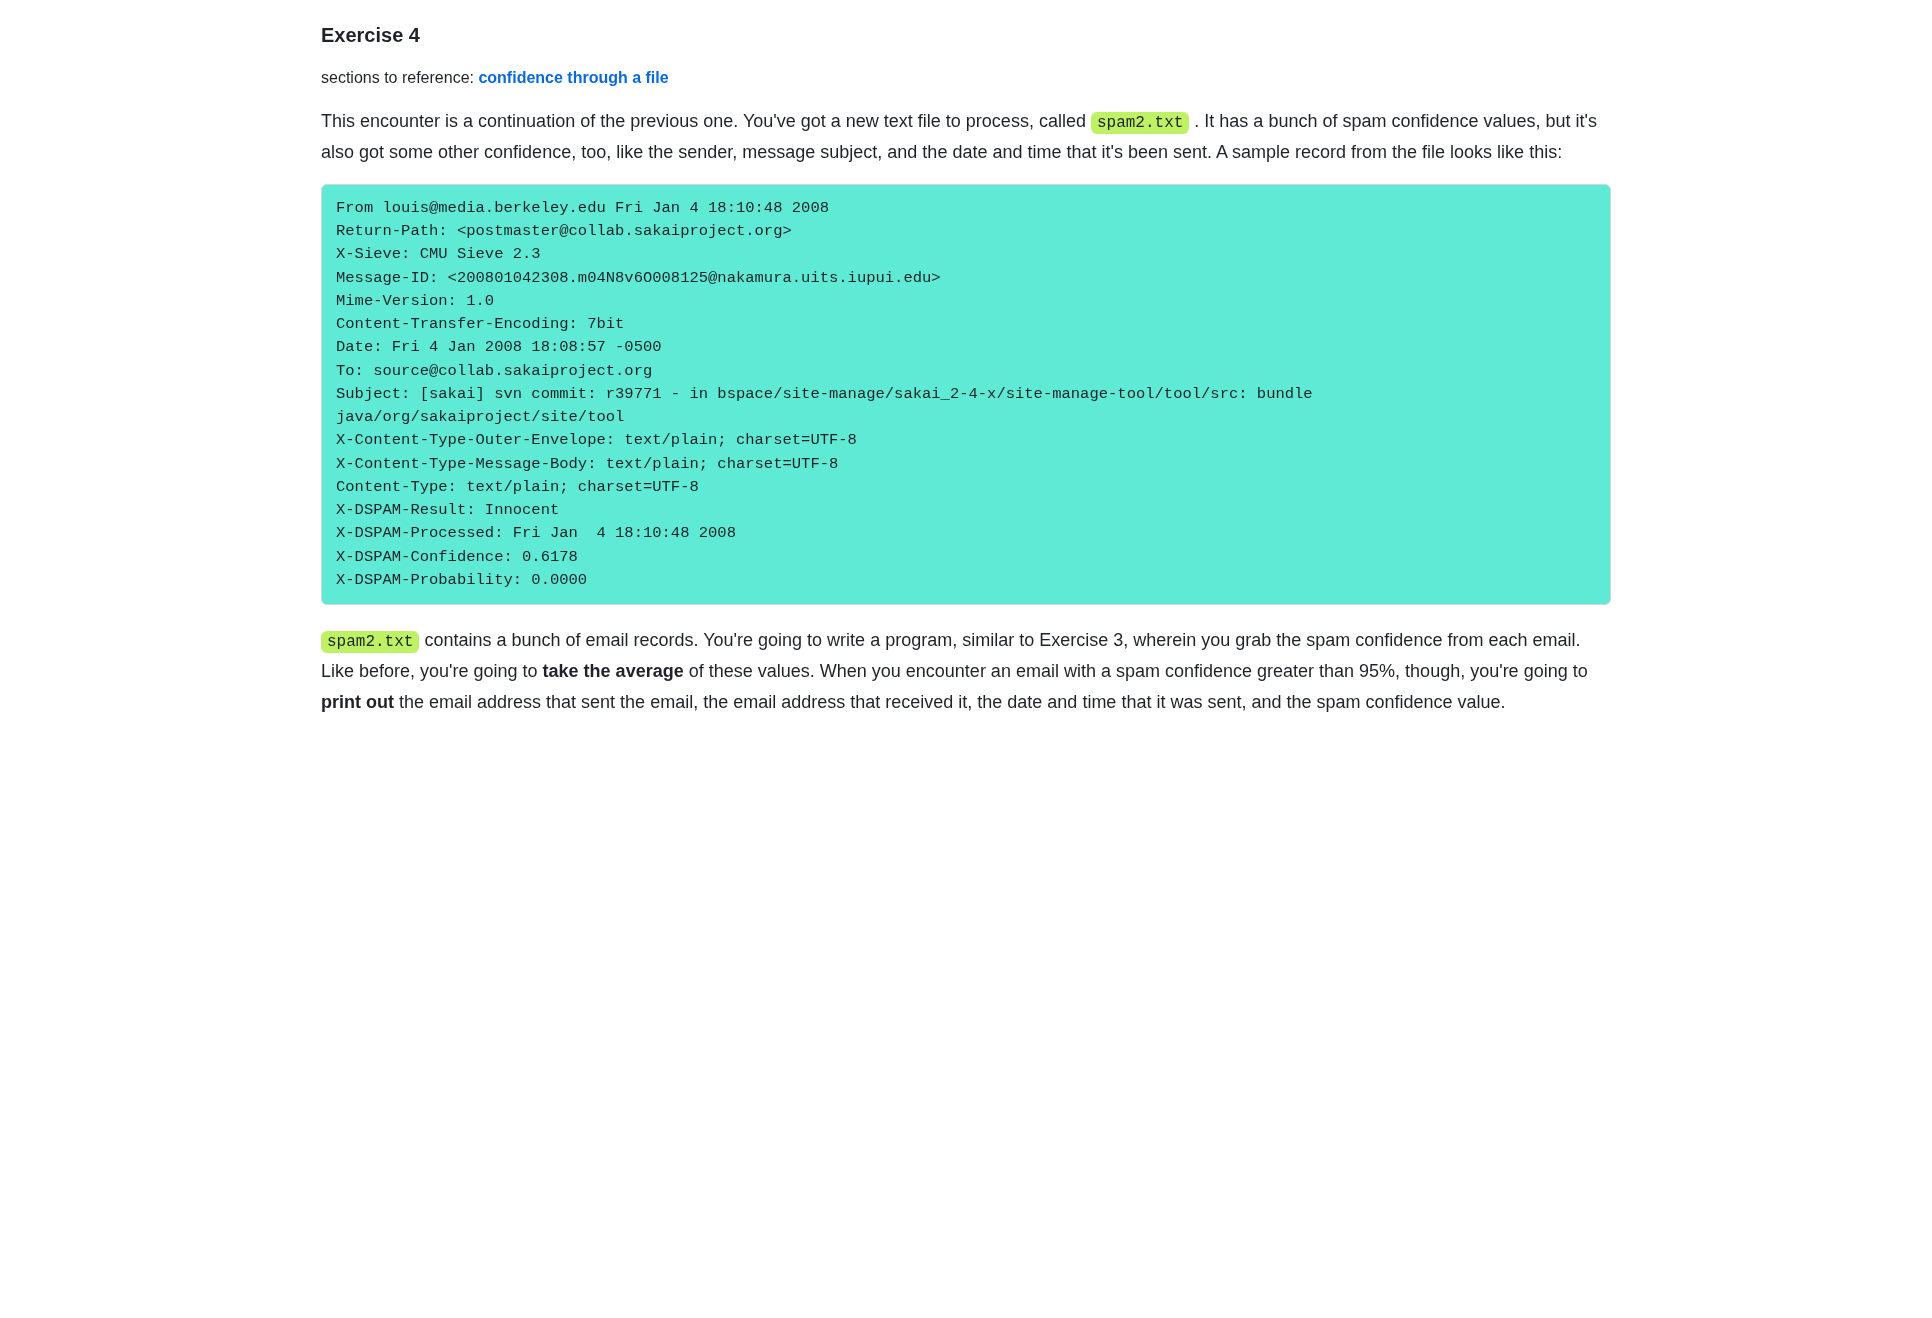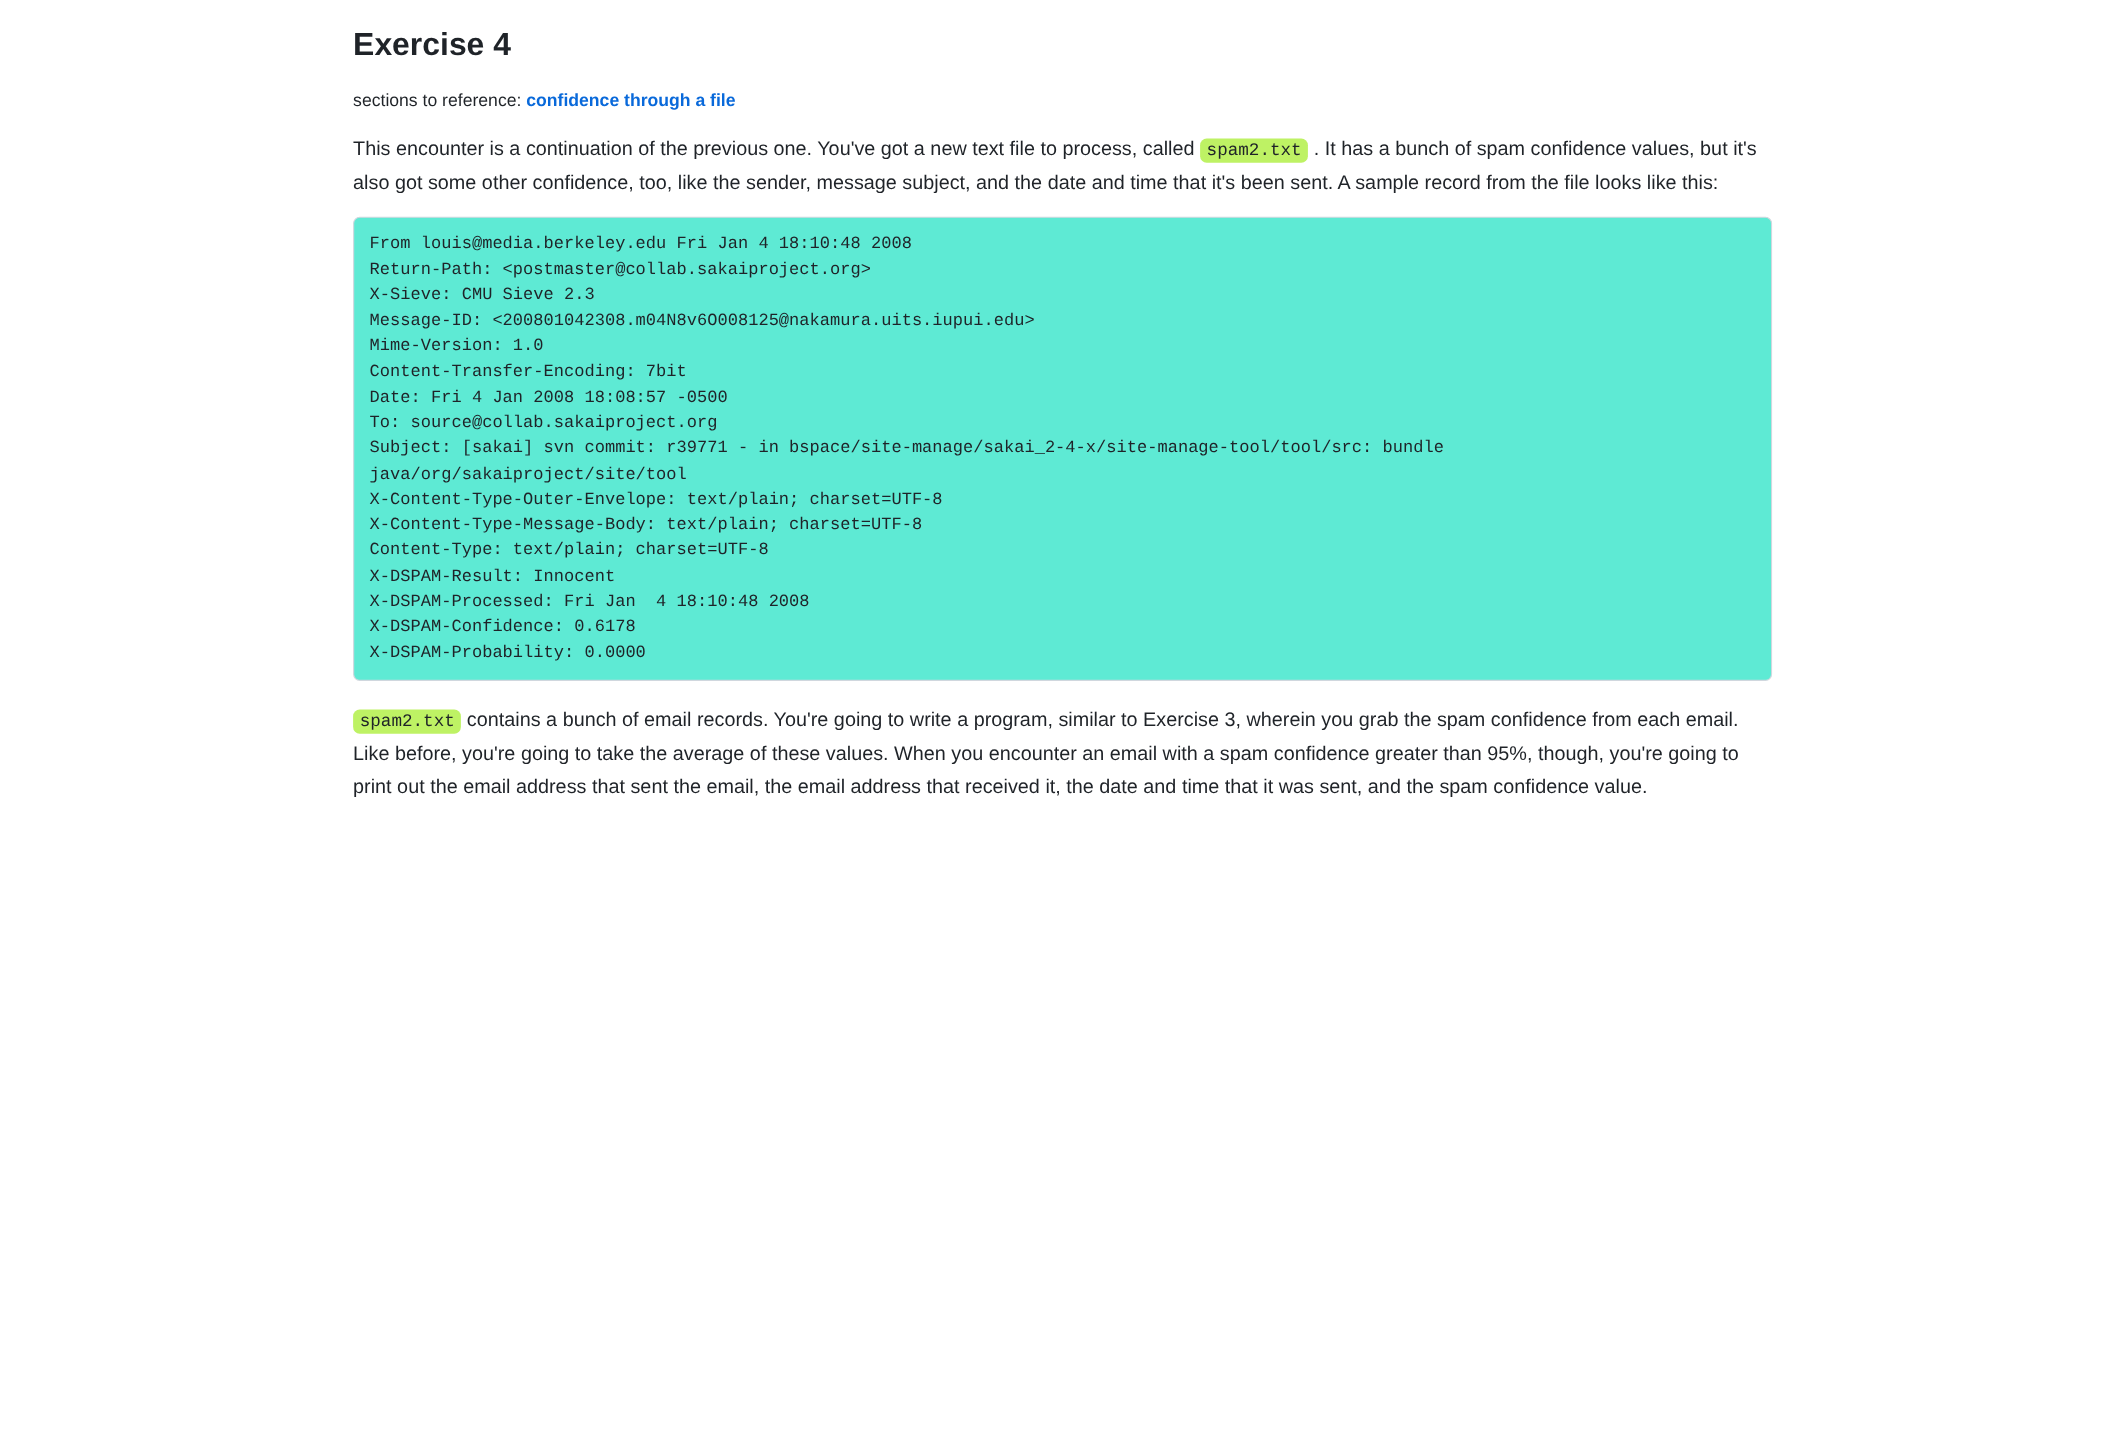--- a/index.html
+++ b/index.html
@@ -10,21 +10,21 @@
     color: #1f2328;
     font-size: 16px;
     line-height: 1.5;
   }
   .page {
     max-width: 1290px;
     margin: 0 auto;
     padding: 20px 100px 60px 100px;
   }
   h2.exercise-heading {
-    font-size: 29px;
+    font-size: 20px;
     font-weight: 600;
     margin: 0 0 16px 0;
     color: #1f2328;
   }
   p.ref-line {
     margin: 0 0 16px 0;
     font-size: 16px;
     color: #1f2328;
   }
   a.ref-link {
@@ -55,21 +55,21 @@
     font-size: 15.5px;
     line-height: 1.5;
     white-space: pre-wrap;
     word-wrap: break-word;
     color: #1f2328;
   }
   em.italic {
     font-style: italic;
   }
   strong.bold {
-    font-weight: 400;
+    font-weight: 700;
   }
 </style>
 </head>
 <body>
 
 <div class="page">
 
   <h2 class="exercise-heading">Exercise 4</h2>
 
   <p class="ref-line">

